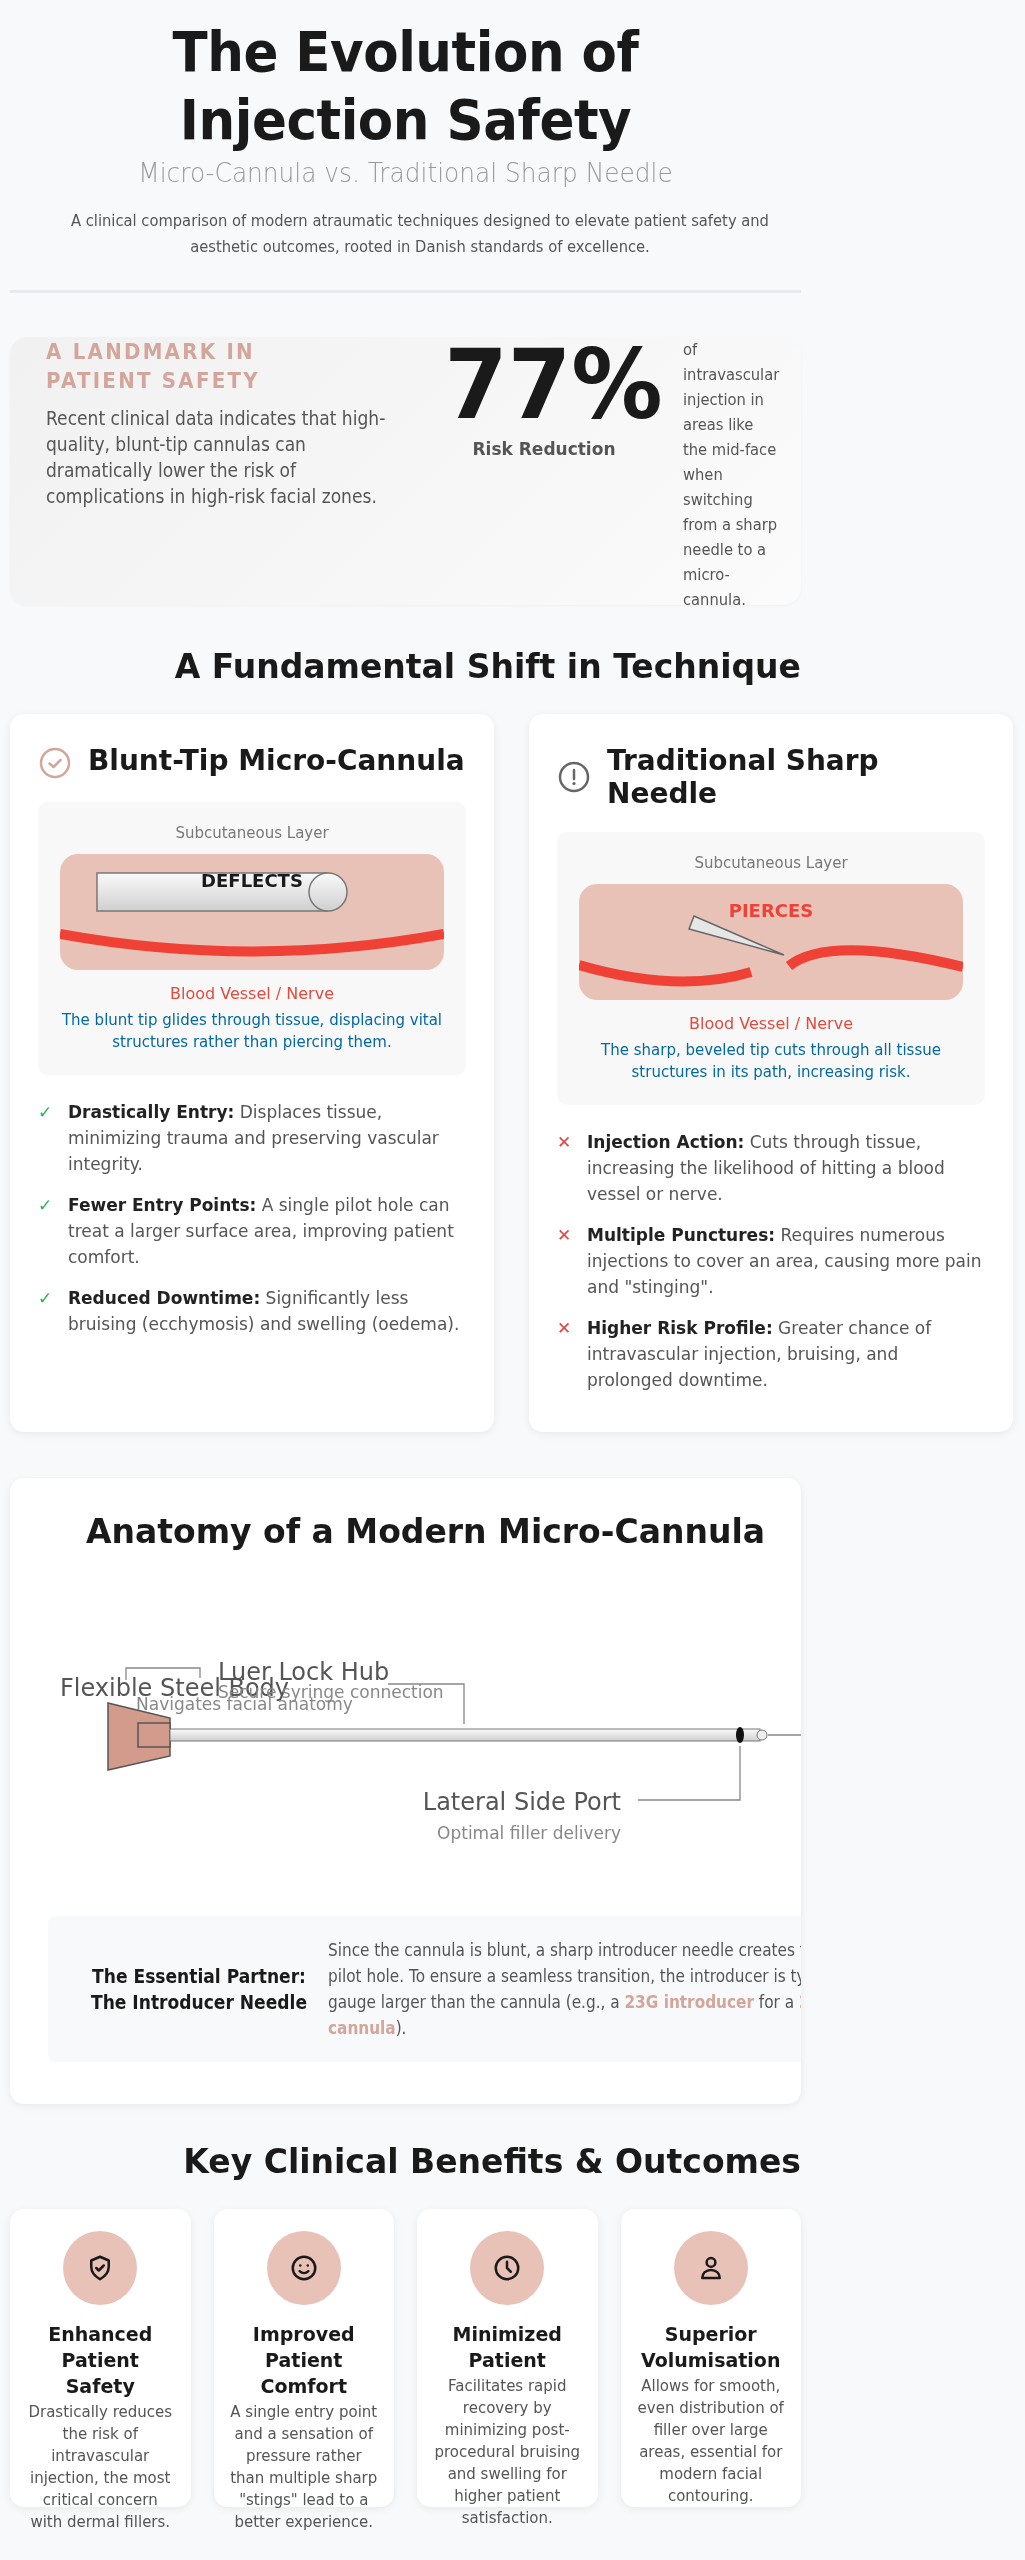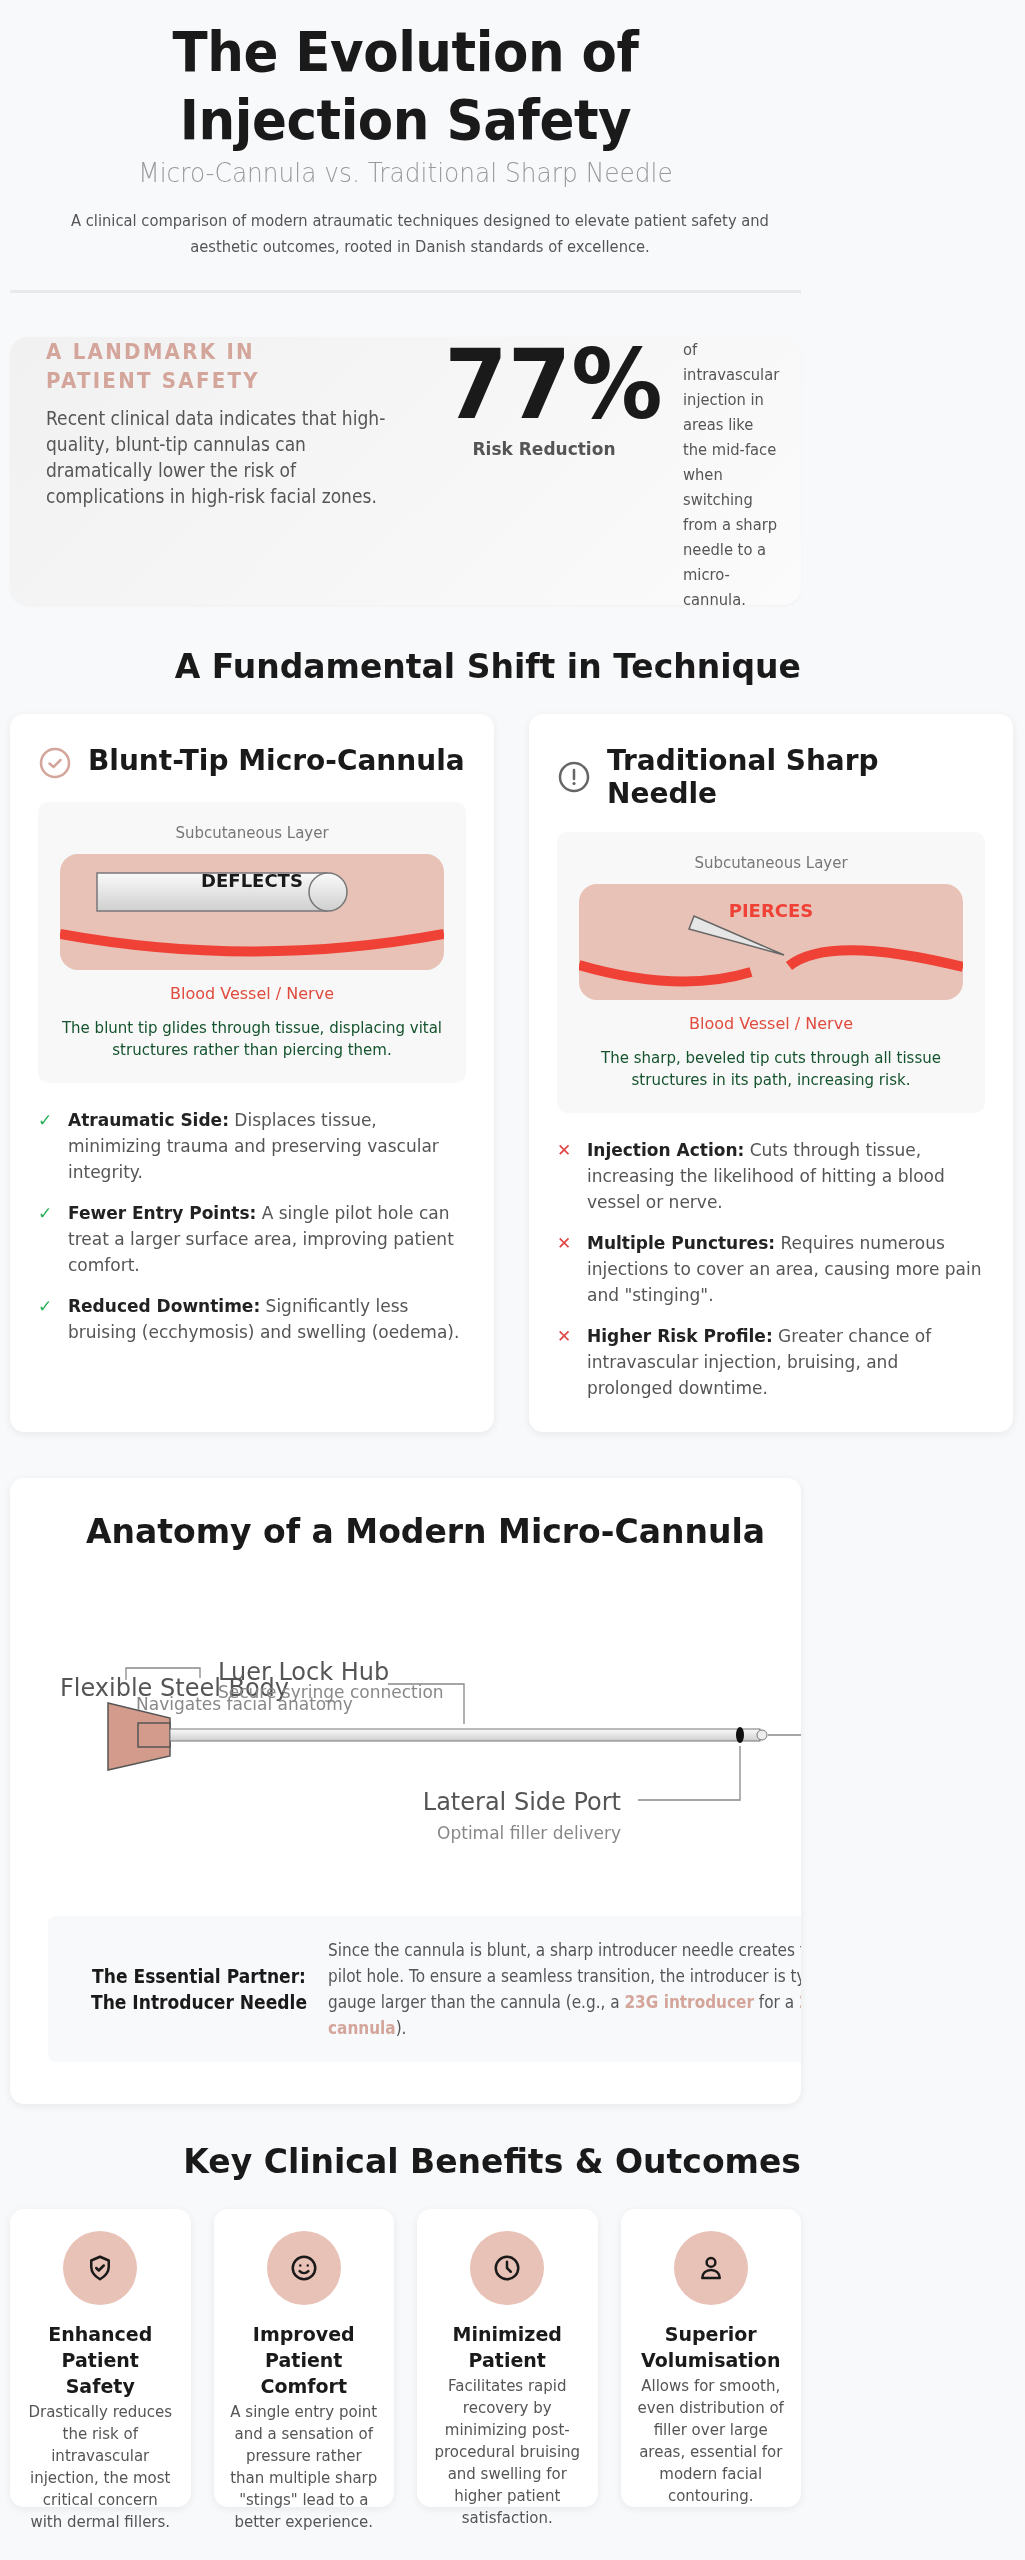--- a/index.html
+++ b/index.html
@@ -33,21 +33,21 @@
   .compare { display: flex; gap: 35px; }
   .card { background: #fff; border-radius: 14px; box-shadow: 0 2px 8px rgba(0,0,0,0.07); }
   .ccard { width: 488px; height: 718px; padding: 30px 28px; }
   .ctitle { display: flex; align-items: flex-start; gap: 16px; }
   .ctitle .ico { width: 34px; height: 34px; flex: none; margin-top: 2px; }
   .ctitle h3 { font-size: 28px; font-weight: 700; line-height: 33px; color: #1a1a1a; }
   .diag { background: #f8f8f8; border-radius: 10px; margin-top: 22px; padding: 22px 22px 22px; text-align: center; }
   .diag .lab { font-size: 15px; color: #777; }
   .diag svg { display: block; margin: 12px auto 0; }
   .diag .vessel { color: #e04b3e; font-size: 16px; margin-top: 14px; }
-  .diag .cap { color: #14532d; font-size: 15px; line-height: 22px; margin-top: 14px; }
+  .diag .cap { color: #0369a1; font-size: 15px; line-height: 22px; margin-top: 6px; }
   .pts { list-style: none; margin-top: 24px; }
   .pts li { display: flex; gap: 14px; margin-bottom: 15px; font-size: 17px; line-height: 26px; color: #555; }
   .pts li .m { width: 16px; flex: none; font-weight: 700; }
   .pts li b { color: #222; }
   .pts.ok .m { color: #2bb15c; }
   .pts.bad .m { color: #e04545; }
 
   
   .anatomy { margin-top: 46px; height: 626px; padding: 34px 36px; position: relative; overflow: hidden; }
   .anatomy .h2 { font-size: 33px; }
@@ -119,21 +119,21 @@
           <circle cx="268" cy="38" r="19" fill="url(#steel)" stroke="#777" stroke-width="1.5"></circle>
           <text x="192" y="33" text-anchor="middle" font-family="DejaVu Sans, sans-serif" font-weight="700" font-size="18" fill="#1a1a1a">DEFLECTS</text>
           <path d="M0 80 Q192 115 384 80" fill="none" stroke="#ef4136" stroke-width="10"></path>
         </svg>
         <div class="vessel">Blood Vessel / Nerve</div>
         <p class="cap">The blunt tip glides through tissue, displacing vital structures rather than piercing them.</p>
       </div>
       <ul class="pts ok">
         <li>
             <span class="m">✓</span>
-            <span><b>Atraumatic Side:</b><span> Displaces tissue, minimizing trauma and preserving vascular integrity.</span></span>
+            <span><b>Drastically Entry:</b><span> Displaces tissue, minimizing trauma and preserving vascular integrity.</span></span>
           </li>
         <li>
             <span class="m">✓</span>
             <span><b>Fewer Entry Points:</b><span> A single pilot hole can treat a larger surface area, improving patient comfort.</span></span>
           </li>
         <li>
             <span class="m">✓</span>
             <span><b>Reduced Downtime:</b><span> Significantly less bruising (ecchymosis) and swelling (oedema).</span></span>
           </li>
       </ul>

